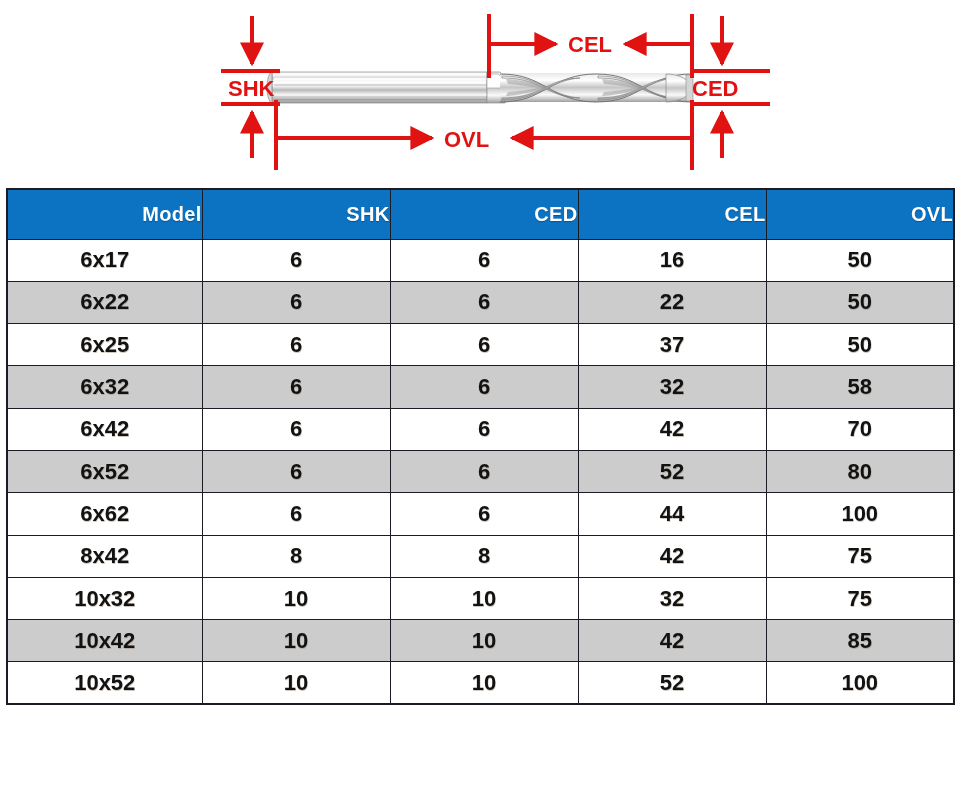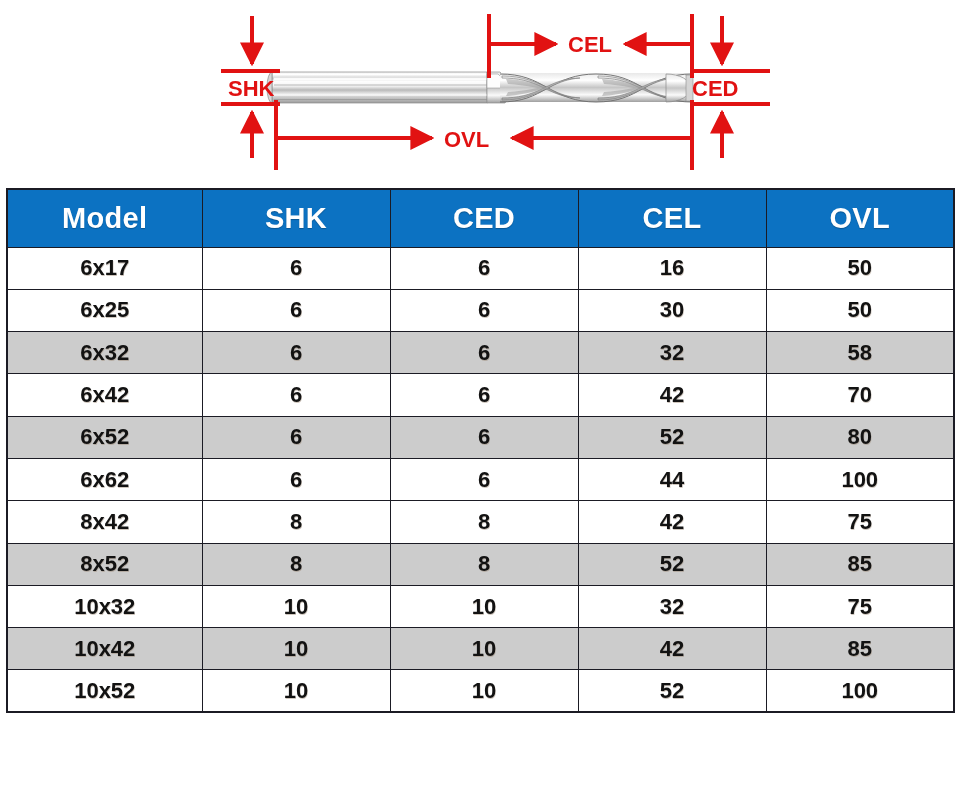--- a/index.html
+++ b/index.html
@@ -40,25 +40,26 @@
   }
   table.spec th, table.spec td {
     border: 1.5px solid #1b1b24;
     text-align: center;
     vertical-align: middle;
     padding: 0;
   }
   table.spec thead th {
     background: #0c72c2;
     color: #ffffff;
-    height: 58px;
-    font-size: 29px;
+    height: 50px;
+    font-size: 20px;
     font-weight: bold;
     letter-spacing: 0.3px;
     text-shadow: 0 1px 1px rgba(0,0,0,.25);
+    text-align: right;
   }
   table.spec tbody td {
     height: 42.3px;
     font-size: 22px;
     font-weight: bold;
     color: #121212;
     background: #ffffff;
     text-shadow: 0.5px 0.5px 0 rgba(150,130,110,.45);
   }
   table.spec tbody tr.alt td {
@@ -199,25 +200,32 @@
         </tr>
       </thead>
       <tbody id="spec-body">
           <tr>
             <td>6x17</td>
             <td>6</td>
             <td>6</td>
             <td>16</td>
             <td>50</td>
           </tr>
+          <tr class="alt">
+            <td>6x22</td>
+            <td>6</td>
+            <td>6</td>
+            <td>22</td>
+            <td>50</td>
+          </tr>
           <tr>
             <td>6x25</td>
             <td>6</td>
             <td>6</td>
-            <td>30</td>
+            <td>37</td>
             <td>50</td>
           </tr>
           <tr class="alt">
             <td>6x32</td>
             <td>6</td>
             <td>6</td>
             <td>32</td>
             <td>58</td>
           </tr>
           <tr>
@@ -241,27 +249,20 @@
             <td>44</td>
             <td>100</td>
           </tr>
           <tr>
             <td>8x42</td>
             <td>8</td>
             <td>8</td>
             <td>42</td>
             <td>75</td>
           </tr>
-          <tr class="alt">
-            <td>8x52</td>
-            <td>8</td>
-            <td>8</td>
-            <td>52</td>
-            <td>85</td>
-          </tr>
           <tr>
             <td>10x32</td>
             <td>10</td>
             <td>10</td>
             <td>32</td>
             <td>75</td>
           </tr>
           <tr class="alt">
             <td>10x42</td>
             <td>10</td>

